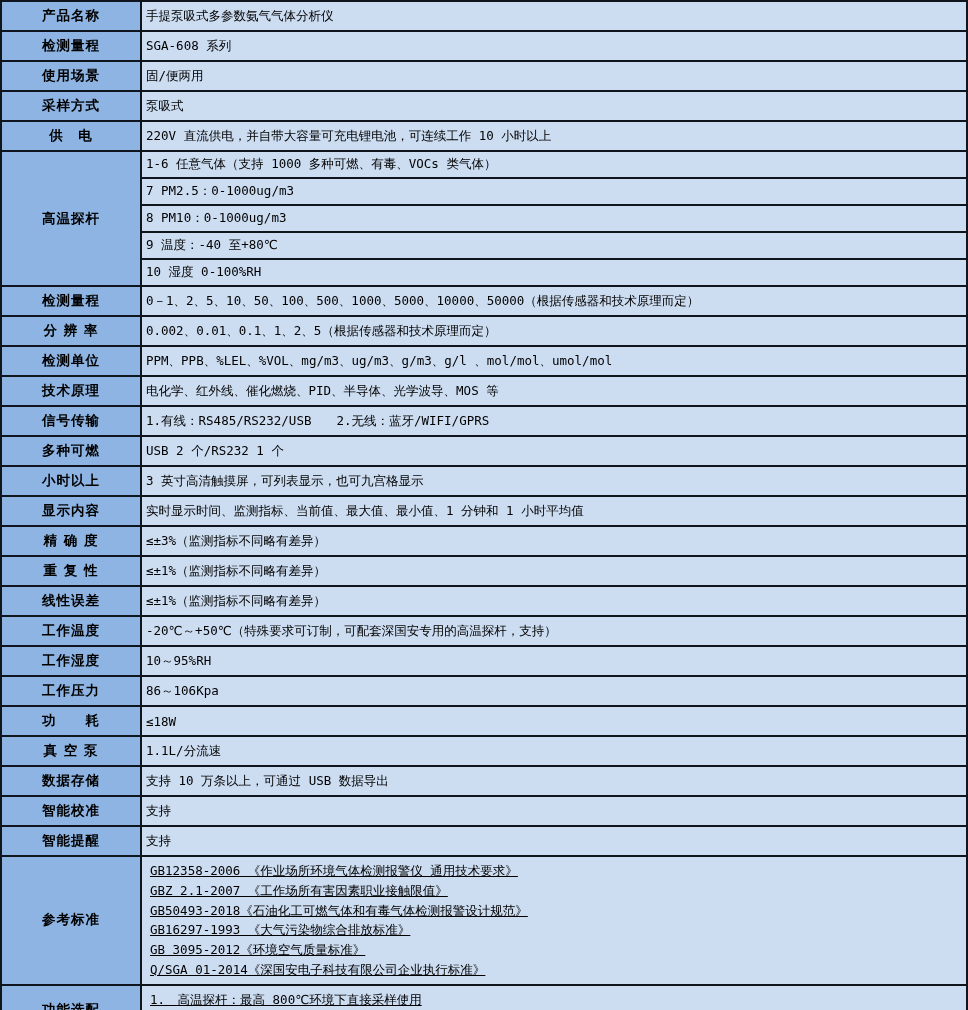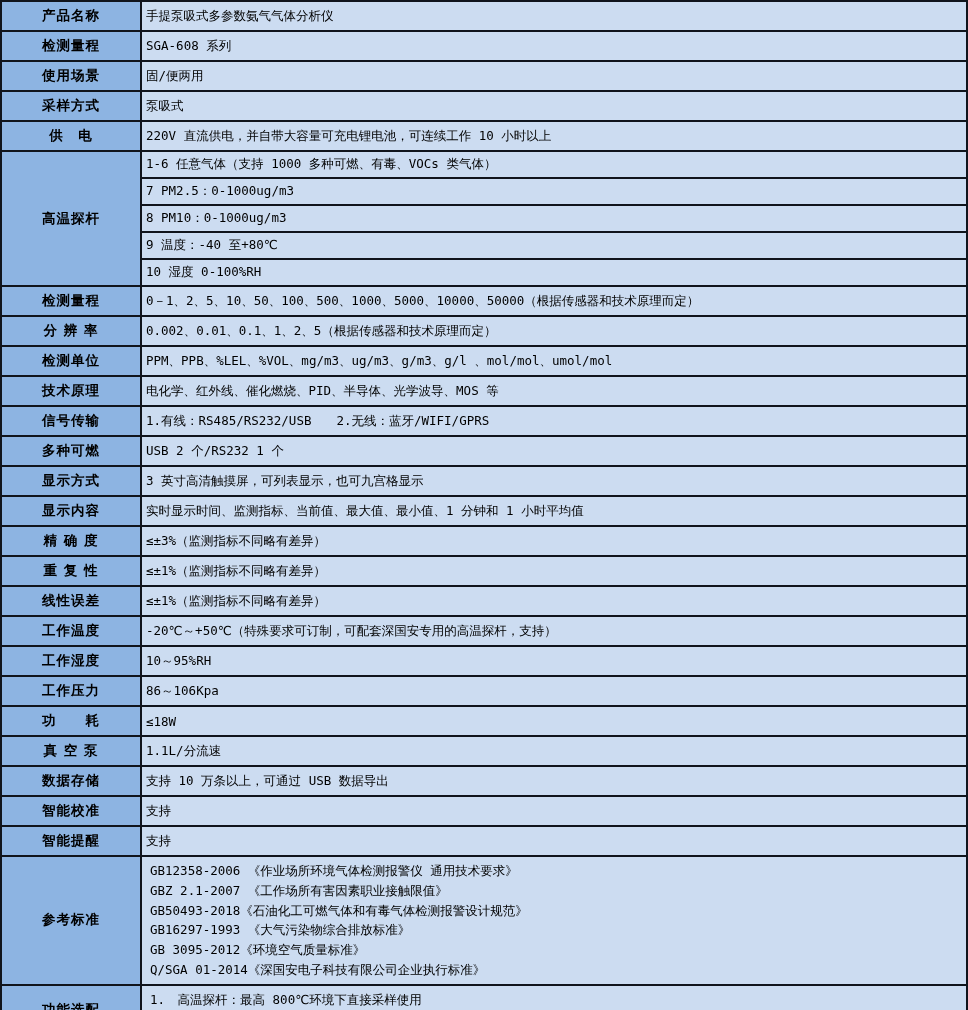--- a/index.html
+++ b/index.html
@@ -36,21 +36,21 @@
   td.val{
     background:var(--value-bg);
     font-size:12.5px;
     text-align:left;
     vertical-align:middle;
     padding:2px 4px;
     white-space:pre-wrap;
     font-family:"DejaVu Sans Mono","DejaVu Sans", sans-serif;
   }
   tr.r-single{height:27px;}
-  td.stack{padding:4px 8px;}
+  td.stack{padding:4px 8px;text-decoration:underline;}
   td.stack .line{line-height:19.8px;}
 </style>
 </head>
 <body>
 
 <table class="spec">
   <colgroup>
     <col class="c-label">
     <col class="c-value">
   </colgroup>
@@ -109,21 +109,21 @@
       </tr>
       <tr class="r-single">
         <th class="lbl">信号传输</th>
         <td class="val">1.有线：RS485/RS232/USB　　2.无线：蓝牙/WIFI/GPRS</td>
       </tr>
       <tr class="r-single">
         <th class="lbl">多种可燃</th>
         <td class="val">USB 2 个/RS232 1 个</td>
       </tr>
       <tr class="r-single">
-        <th class="lbl">显示方式</th>
+        <th class="lbl">小时以上</th>
         <td class="val">3 英寸高清触摸屏，可列表显示，也可九宫格显示</td>
       </tr>
       <tr class="r-single">
         <th class="lbl">显示内容</th>
         <td class="val">实时显示时间、监测指标、当前值、最大值、最小值、1 分钟和 1 小时平均值</td>
       </tr>
       <tr class="r-single">
         <th class="lbl">精 确 度</th>
         <td class="val">≤±3%（监测指标不同略有差异）</td>
       </tr>

